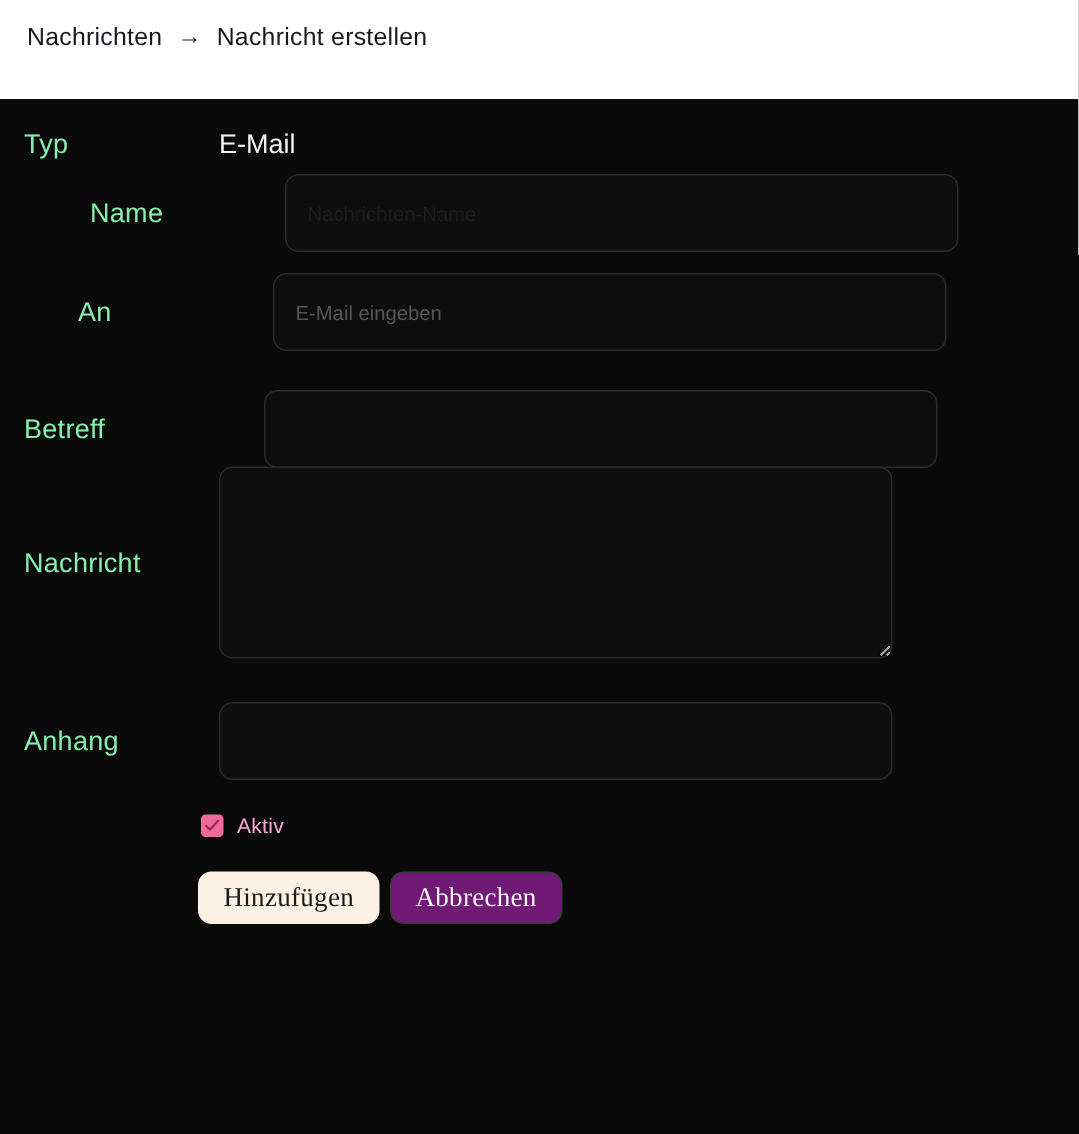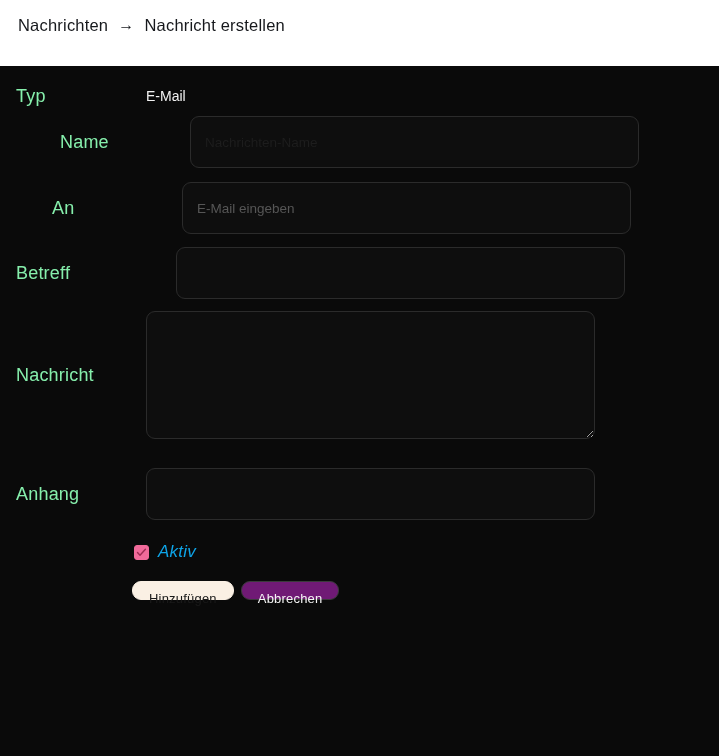--- a/index.html
+++ b/index.html
@@ -66,21 +66,21 @@
     width: 146px;
     padding-left: 16px;
     font-size: 18px;
     font-weight: 400;
     color: #86efac;
     letter-spacing: 0.2px;
   }
   .row-field { flex: 1; padding-right: 0; }
 
   .static-value {
-    font-size: 14px;
+    font-size: 18px;
     color: #f2f2f2;
     font-weight: 400;
   }
 
   .txt-input {
     display: block;
     width: 449px;
     height: 52px;
     background: #0e0e0e;
     border: 1px solid #2b2b2b;
@@ -122,40 +122,39 @@
     width: 15px;
     height: 15px;
     border-radius: 3px;
     background: #f06a9a;
     border: 1px solid #f06a9a;
     position: relative;
     flex: 0 0 auto;
   }
   .cbox svg { position: absolute; left: 1px; top: 1px; }
   .cbox-label {
-    font-size: 17px;
-    color: #0ea5e9;
-    letter-spacing: 0.2px;
-    font-style: italic;
+    font-size: 14px;
+    color: #f9a8d4;
+    letter-spacing: 0.2px;
   }
 
   
   .btn-row {
     position: absolute;
     left: 132px;
     top: 515px;
     display: flex;
     gap: 7px;
   }
   .btn {
-    font-family: Liberation Sans, sans-serif;
-    font-size: 13px;
+    font-family: Liberation Serif, serif;
+    font-size: 18px;
     border-radius: 9px;
     padding: 0 16px;
-    height: 19px;
+    height: 35px;
     line-height: 33px;
     cursor: pointer;
     border: 1px solid transparent;
     letter-spacing: 0.2px;
   }
   .btn-primary {
     background: #faf0e4;
     color: #1a1a1a;
     border-color: #faf0e4;
   }
@@ -194,21 +193,21 @@
       </div>
     </div>
 
     <div class="form-row" style="top:116px;height:52px;margin-left:36px;">
       <div class="row-label">An</div>
       <div class="row-field">
         <input class="txt-input" type="text" placeholder="E-Mail eingeben" style="">
       </div>
     </div>
 
-    <div class="form-row" style="top:177px;height:60px;gap:30px;">
+    <div class="form-row" style="top:190px;height:60px;gap:30px;">
       <div class="row-label">Betreff</div>
       <div class="row-field">
         <input class="txt-input" type="text" placeholder="" style="">
       </div>
     </div>
 
     <div class="form-row" style="top:402px;height:52px;">
       <div class="row-label">Anhang</div>
       <div class="row-field">
         <input class="txt-input" type="text" placeholder="" style="">

